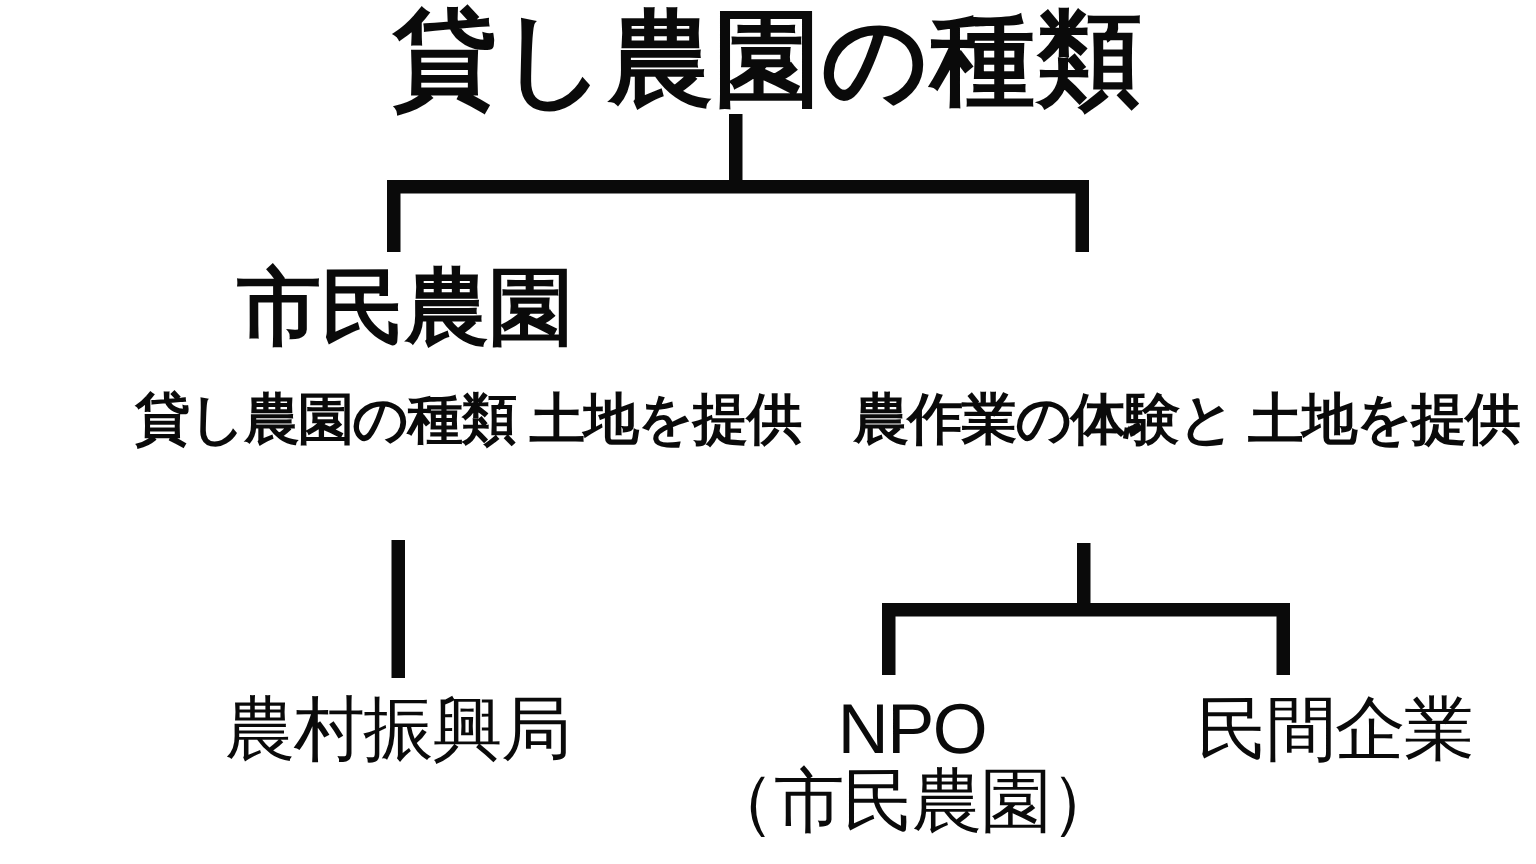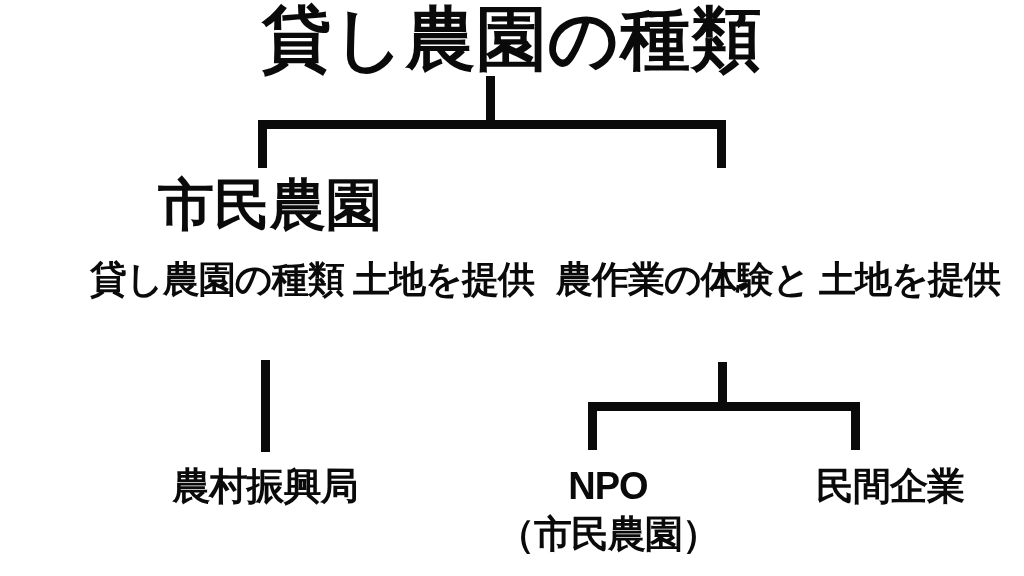--- a/index.html
+++ b/index.html
@@ -39,32 +39,32 @@
     line-height: 58px;
     letter-spacing: 0px;
   }
   .branch-sub {
     font-size: 37px;
     line-height: 44px;
     font-weight: 700;
     letter-spacing: -1px;
   }
   .leaf {
-    font-size: 38px;
+    font-size: 47px;
     line-height: 48px;
-    font-weight: 700;
+    font-weight: 400;
     letter-spacing: -1px;
   }
   .leaf .ln {
     display: block;
   }
   #branch-left-head  { left: 90px;  top: 176px; width: 360px; }
   #branch-left-sub   { left: 90px;  top: 258px; width: 360px; }
   #branch-right-head { left: 545px; top: 176px; width: 360px; }
-  #branch-right-sub  { left: 556px; top: 258px; width: 360px; text-align: right; }
+  #branch-right-sub  { left: 569px; top: 258px; width: 360px; text-align: right; }
 
   #leaf-noson { left: 105px; top: 462px; width: 320px; }
   #leaf-npo   { left: 448px; top: 462px; width: 320px; }
   #leaf-minkan{ left: 750px; top: 462px; width: 280px; }
 
   
   .line {
     position: absolute;
     background: #0a0a0a;
   }

